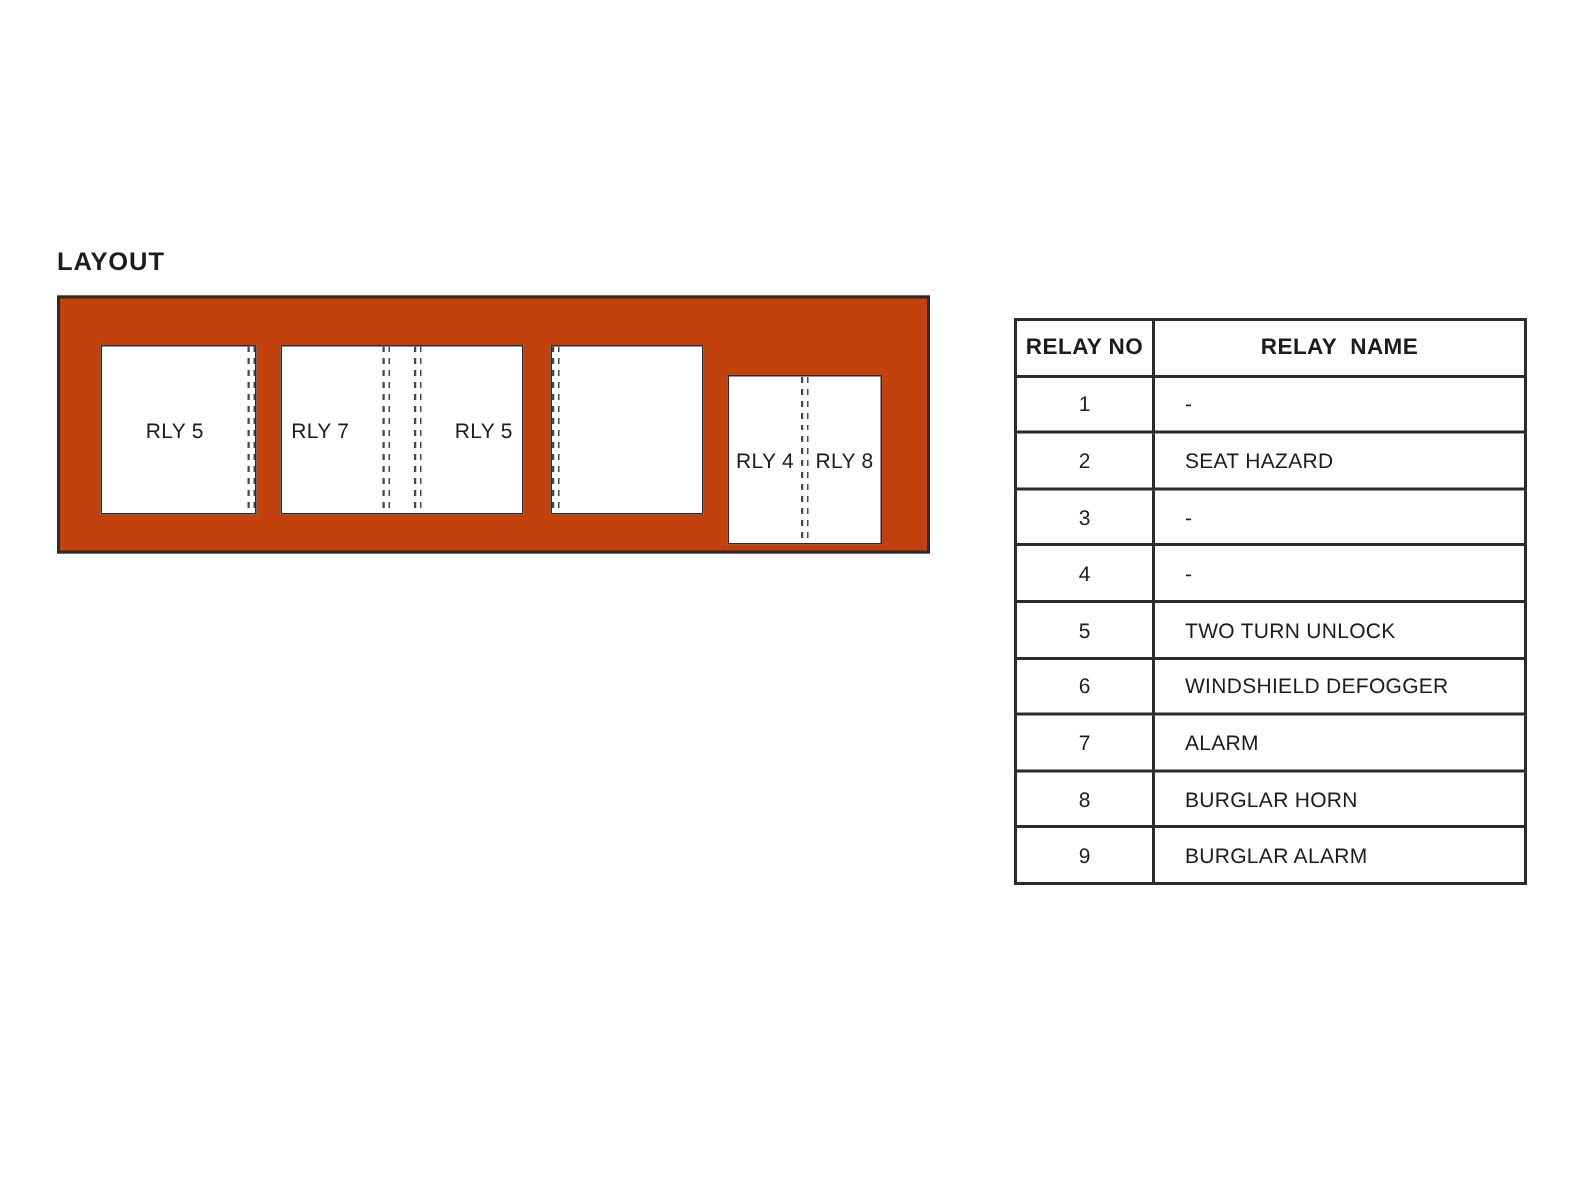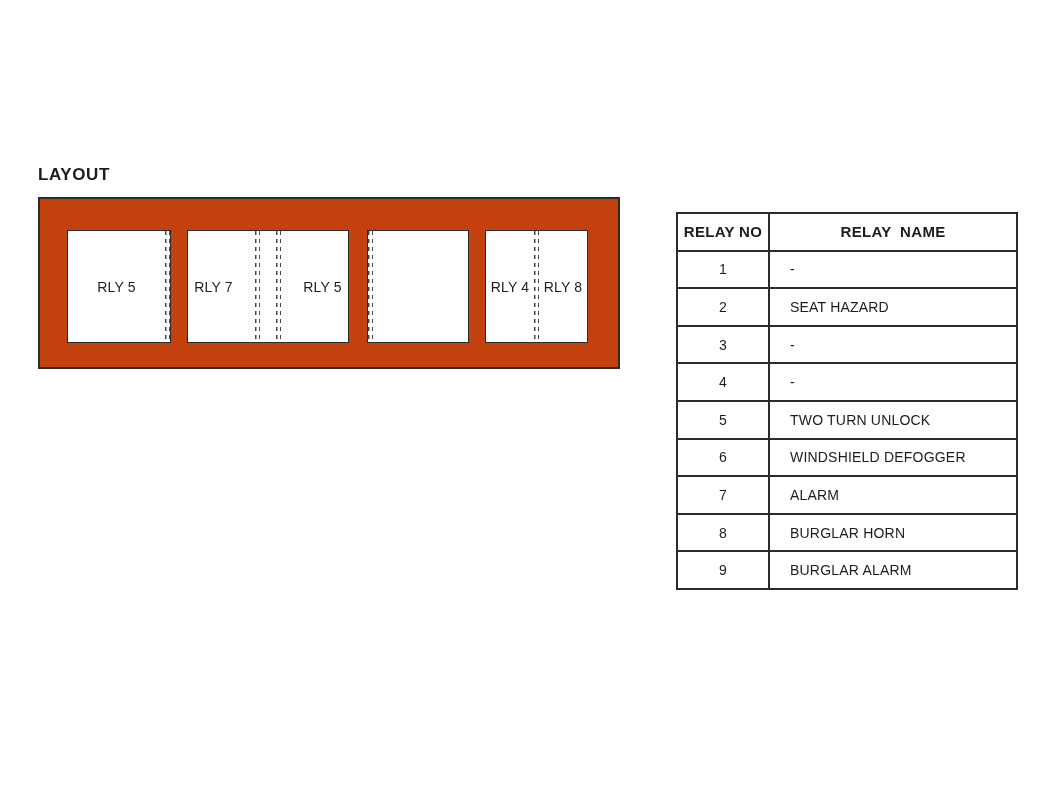--- a/index.html
+++ b/index.html
@@ -12,21 +12,21 @@
                   font-size:17px; font-weight:bold; letter-spacing:0.6px; }
 
   .outer-box { position:absolute; left:38px; top:197px; width:582px; height:172px;
                border:2px solid #2b2b2b; background:#c2410c; }
 
   .block { position:absolute; top:31px; height:113px;
            border:1.5px solid #2b2b2b; display:flex; align-items:stretch; background:#fff; }
   .block-1 { left:27px;  width:104px; }
   .block-2 { left:147px; width:162px;gap:16px; }
   .block-3 { left:327px; width:102px; }
-  .block-4 { left:445px; width:103px; }
+  .block-4 { left:445px; width:103px;margin-top:20px; }
 
   .cell { flex:1; display:flex; align-items:center; justify-content:center;
           font-size:14px; letter-spacing:0.2px; white-space:nowrap; }
 
   .divider { width:5px; flex:0 0 5px;
     background:
       repeating-linear-gradient(to bottom, #474747 0 4px, transparent 4px 8px) left / 1.5px 100% no-repeat,
       repeating-linear-gradient(to bottom, #474747 0 4px, transparent 4px 8px) right / 1.5px 100% no-repeat; }
 
   

